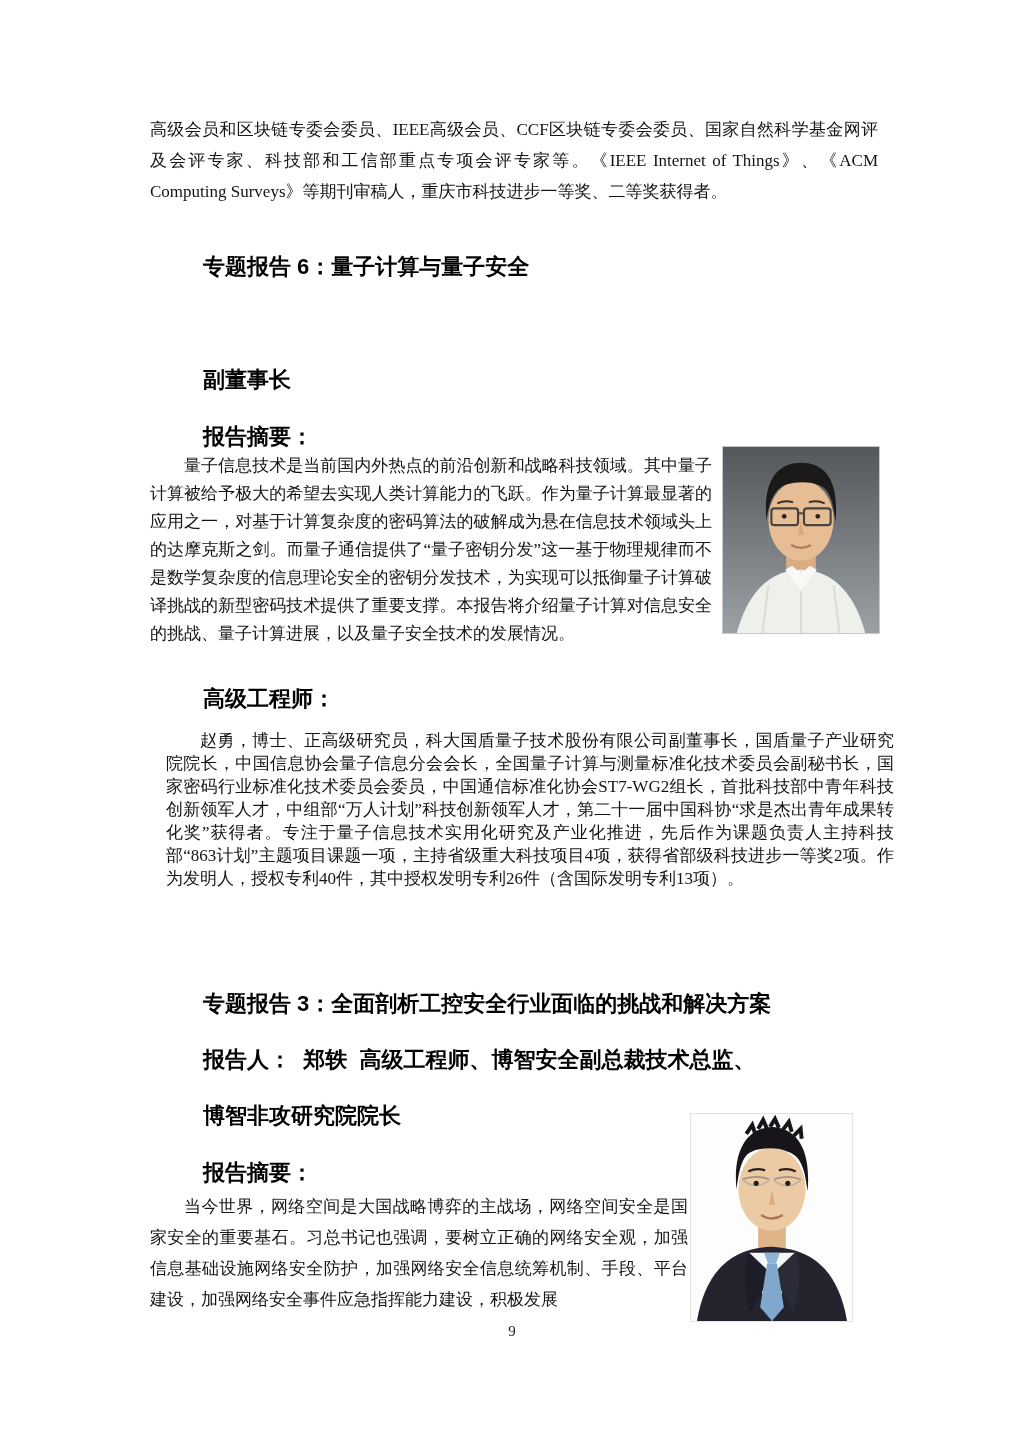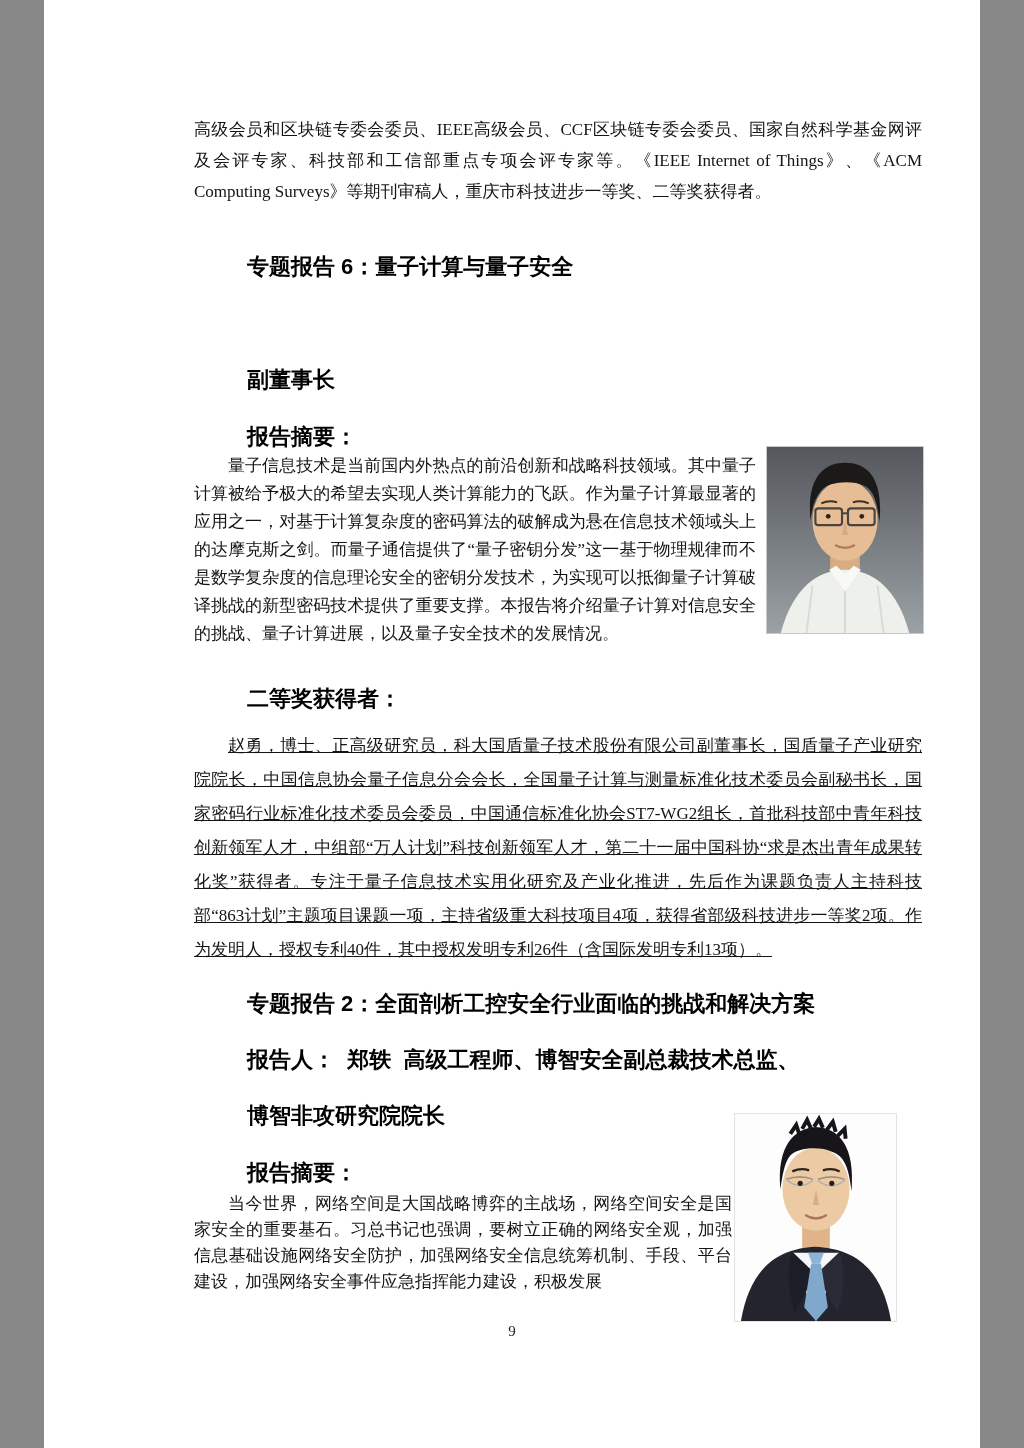--- a/index.html
+++ b/index.html
@@ -1,18 +1,18 @@
 <!DOCTYPE html>
 <html><head>
 <meta charset="utf-8">
 <style>
   html,body{margin:0;padding:0;background:#888;}
   .page{
     position:relative;
-    width:936px;height:1448px;
+    width:1024px;height:1448px;
     margin:0 auto;
     background:#ffffff;
     font-family:"Liberation Serif","DejaVu Serif",serif;
     color:#111111;
     overflow:hidden;
   }
   .body-text{
     position:absolute;
     font-size:17px;
     line-height:31px;
@@ -79,33 +79,33 @@
       <rect x="82" y="62" width="27" height="17" rx="3" fill="none" stroke="#4a433e" stroke-width="2.2"></rect>
       <line x1="76" y1="67" x2="82" y2="67" stroke="#4a433e" stroke-width="2"></line>
       <circle cx="62" cy="70" r="2.4" fill="#2a2220"></circle>
       <circle cx="96" cy="70" r="2.4" fill="#2a2220"></circle>
       <path d="M55 57 q8 -4 16 -1 M87 56 q8 -3 16 1" stroke="#3a2f28" stroke-width="2" fill="none"></path>
       <path d="M79 74 l3 15 h-6 Z" fill="#d8a87e"></path>
       <path d="M69 99 q10 6 20 0" stroke="#b07a5c" stroke-width="2.2" fill="none"></path>
     </svg>
   </div>
 
-  <div class="heading" style="left:203px;top:689px;">二等奖获得者：</div>
+  <div class="heading" style="left:203px;top:689px;">高级工程师：</div>
 
-  <div class="body-text indent" style="left:150px;top:729px;width:728px;line-height:34px;text-decoration:underline;">赵勇，博士、正高级研究员，科大国盾量子技术股份有限公司副董事长，国盾量子产业研究院院长，中国信息协会量子信息分会会长，全国量子计算与测量标准化技术委员会副秘书长，国家密码行业标准化技术委员会委员，中国通信标准化协会ST7-WG2组长，首批科技部中青年科技创新领军人才，中组部“万人计划”科技创新领军人才，第二十一届中国科协“求是杰出青年成果转化奖”获得者。专注于量子信息技术实用化研究及产业化推进，先后作为课题负责人主持科技部“863计划”主题项目课题一项，主持省级重大科技项目4项，获得省部级科技进步一等奖2项。作为发明人，授权专利40件，其中授权发明专利26件（含国际发明专利13项）。</div>
+  <div class="body-text indent" style="left:166px;top:729px;width:728px;line-height:23px;">赵勇，博士、正高级研究员，科大国盾量子技术股份有限公司副董事长，国盾量子产业研究院院长，中国信息协会量子信息分会会长，全国量子计算与测量标准化技术委员会副秘书长，国家密码行业标准化技术委员会委员，中国通信标准化协会ST7-WG2组长，首批科技部中青年科技创新领军人才，中组部“万人计划”科技创新领军人才，第二十一届中国科协“求是杰出青年成果转化奖”获得者。专注于量子信息技术实用化研究及产业化推进，先后作为课题负责人主持科技部“863计划”主题项目课题一项，主持省级重大科技项目4项，获得省部级科技进步一等奖2项。作为发明人，授权专利40件，其中授权发明专利26件（含国际发明专利13项）。</div>
 
-  <div class="heading" style="left:203px;top:994px;">专题报告 2：全面剖析工控安全行业面临的挑战和解决方案</div>
+  <div class="heading" style="left:203px;top:994px;">专题报告 3：全面剖析工控安全行业面临的挑战和解决方案</div>
 
   <div class="heading" style="left:203px;top:1050px;">报告人：  郑轶  高级工程师、博智安全副总裁技术总监、</div>
 
   <div class="heading" style="left:203px;top:1106px;">博智非攻研究院院长</div>
 
   <div class="heading" style="left:203px;top:1163px;">报告摘要：</div>
 
-  <div class="body-text indent" style="left:150px;top:1191px;width:538px;line-height:26px;">当今世界，网络空间是大国战略博弈的主战场，网络空间安全是国家安全的重要基石。习总书记也强调，要树立正确的网络安全观，加强信息基础设施网络安全防护，加强网络安全信息统筹机制、手段、平台建设，加强网络安全事件应急指挥能力建设，积极发展</div>
+  <div class="body-text indent" style="left:150px;top:1191px;width:538px;line-height:31px;">当今世界，网络空间是大国战略博弈的主战场，网络空间安全是国家安全的重要基石。习总书记也强调，要树立正确的网络安全观，加强信息基础设施网络安全防护，加强网络安全信息统筹机制、手段、平台建设，加强网络安全事件应急指挥能力建设，积极发展</div>
 
   <div class="photo-frame" style="left:690px;top:1113px;width:163px;height:209px;border-color:#e2e2e2;">
     <svg viewBox="0 0 163 209" preserveAspectRatio="none">
       <rect width="163" height="209" fill="#fdfdfd"></rect>
       <rect x="68" y="106" width="28" height="34" fill="#e0b389"></rect>
       <path d="M6 209 C16 152 46 136 81 134 C118 136 148 152 158 209 Z" fill="#23242e"></path>
       <path d="M58 140 L82 209 L106 140 Z" fill="#f5f7f9"></path>
       <path d="M58 139 L82 162 L60 200 C54 180 52 158 58 139 Z" fill="#1c1d27"></path>
       <path d="M106 139 L82 162 L104 200 C110 180 112 158 106 139 Z" fill="#2a2b36"></path>
       <path d="M74 140 h16 l-4 11 h-8 Z" fill="#8db4d6"></path>

